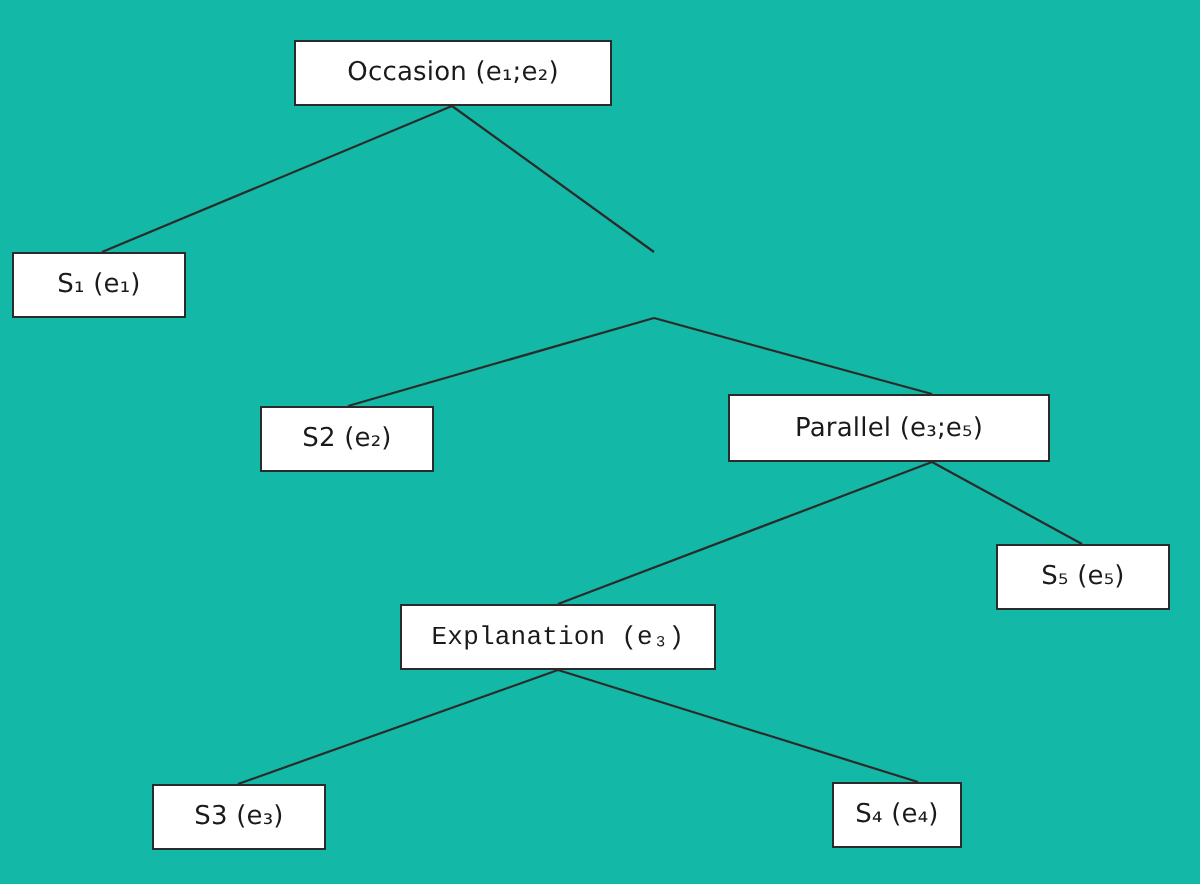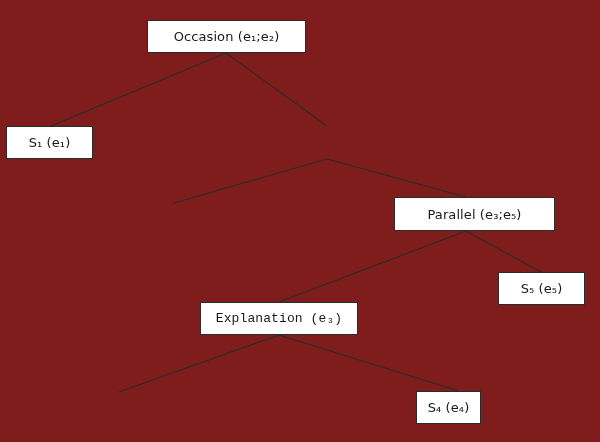--- a/index.html
+++ b/index.html
@@ -11,21 +11,21 @@
     width: 600px;
     height: 442px;
     font-family: "DejaVu Sans", sans-serif;
     color: #1a1a1a;
   }
   #diagram {
     position: relative;
     width: 600px;
     height: 442px;
     overflow: hidden;
-    background: #7f1d1d;
+    background: #14b8a6;
   }
   #edges {
     position: absolute;
     left: 0;
     top: 0;
     width: 600px;
     height: 442px;
   }
   .node {
     position: absolute;
@@ -43,21 +43,21 @@
   }
   .node .label {
     display: block;
     padding: 0 6px;
   }
   
   #n-occasion      { left: 147px; top: 20px;  width: 159px; height: 33px; }
   #n-s1            { left: 6px;   top: 126px; width: 87px;  height: 33px; text-align: right; }
   #n-explanation2  { left: 247px; top: 126px; width: 160px; height: 33px; }
   #n-s2            { left: 130px; top: 203px; width: 87px;  height: 33px; }
-  #n-parallel      { left: 394px; top: 197px; width: 161px; height: 34px; }
+  #n-parallel      { left: 364px; top: 197px; width: 161px; height: 34px; }
   #n-s5            { left: 498px; top: 272px; width: 87px;  height: 33px; }
   #n-explanation3  { left: 200px; top: 302px; width: 158px; height: 33px; font-family: Liberation Mono, monospace; }
   #n-s3            { left: 76px;  top: 392px; width: 87px;  height: 33px; }
   #n-s4            { left: 416px; top: 391px; width: 65px;  height: 33px; }
 </style>
 </head>
 <body>
 
 <div id="diagram">
 
@@ -84,31 +84,37 @@
 
   <div class="node" id="n-occasion">
     <span class="label">Occasion (e₁;e₂)</span>
   </div>
 
   <div class="node" id="n-s1">
     <span class="label">S₁ (e₁)</span>
   </div>
 
 
+  <div class="node" id="n-s2">
+    <span class="label">S2 (e₂)</span>
+  </div>
 
   <div class="node" id="n-parallel">
     <span class="label">Parallel (e₃;e₅)</span>
   </div>
 
   <div class="node" id="n-s5">
     <span class="label">S₅ (e₅)</span>
   </div>
 
   <div class="node" id="n-explanation3">
     <span class="label">Explanation (e₃)</span>
   </div>
 
+  <div class="node" id="n-s3">
+    <span class="label">S3 (e₃)</span>
+  </div>
 
   <div class="node" id="n-s4">
     <span class="label">S₄ (e₄)</span>
   </div>
 
 </div>
 
 </body></html>

